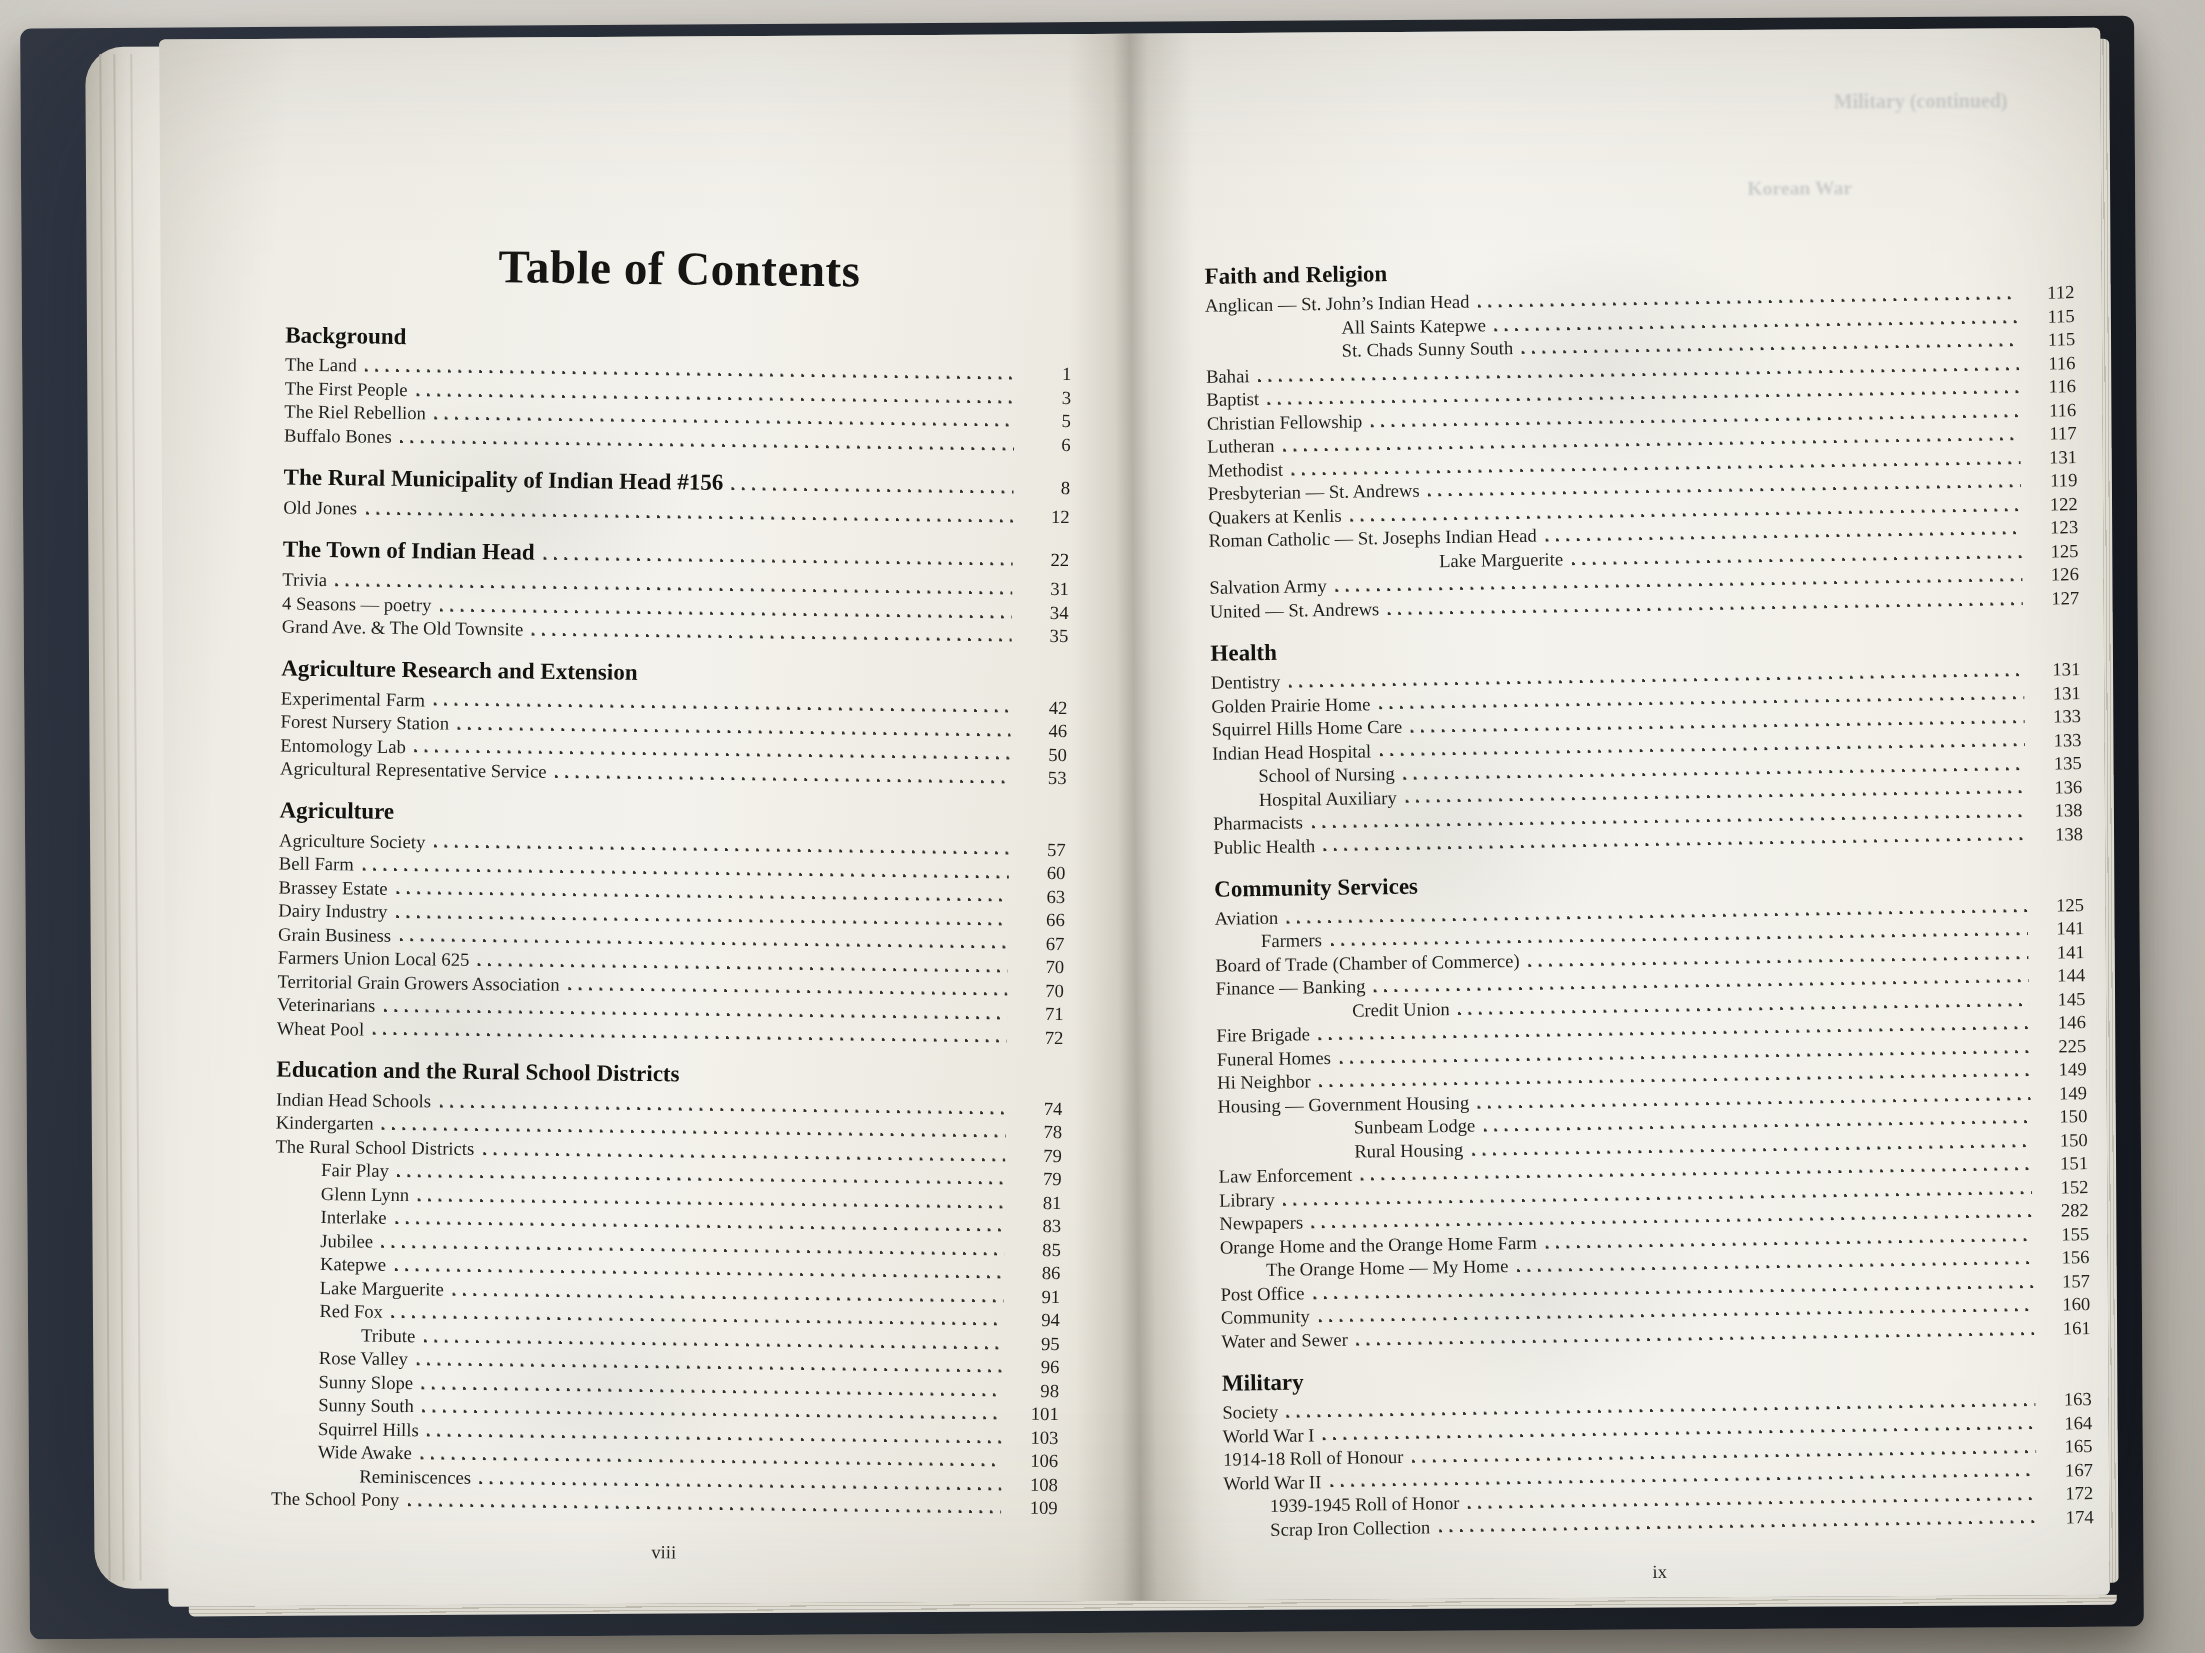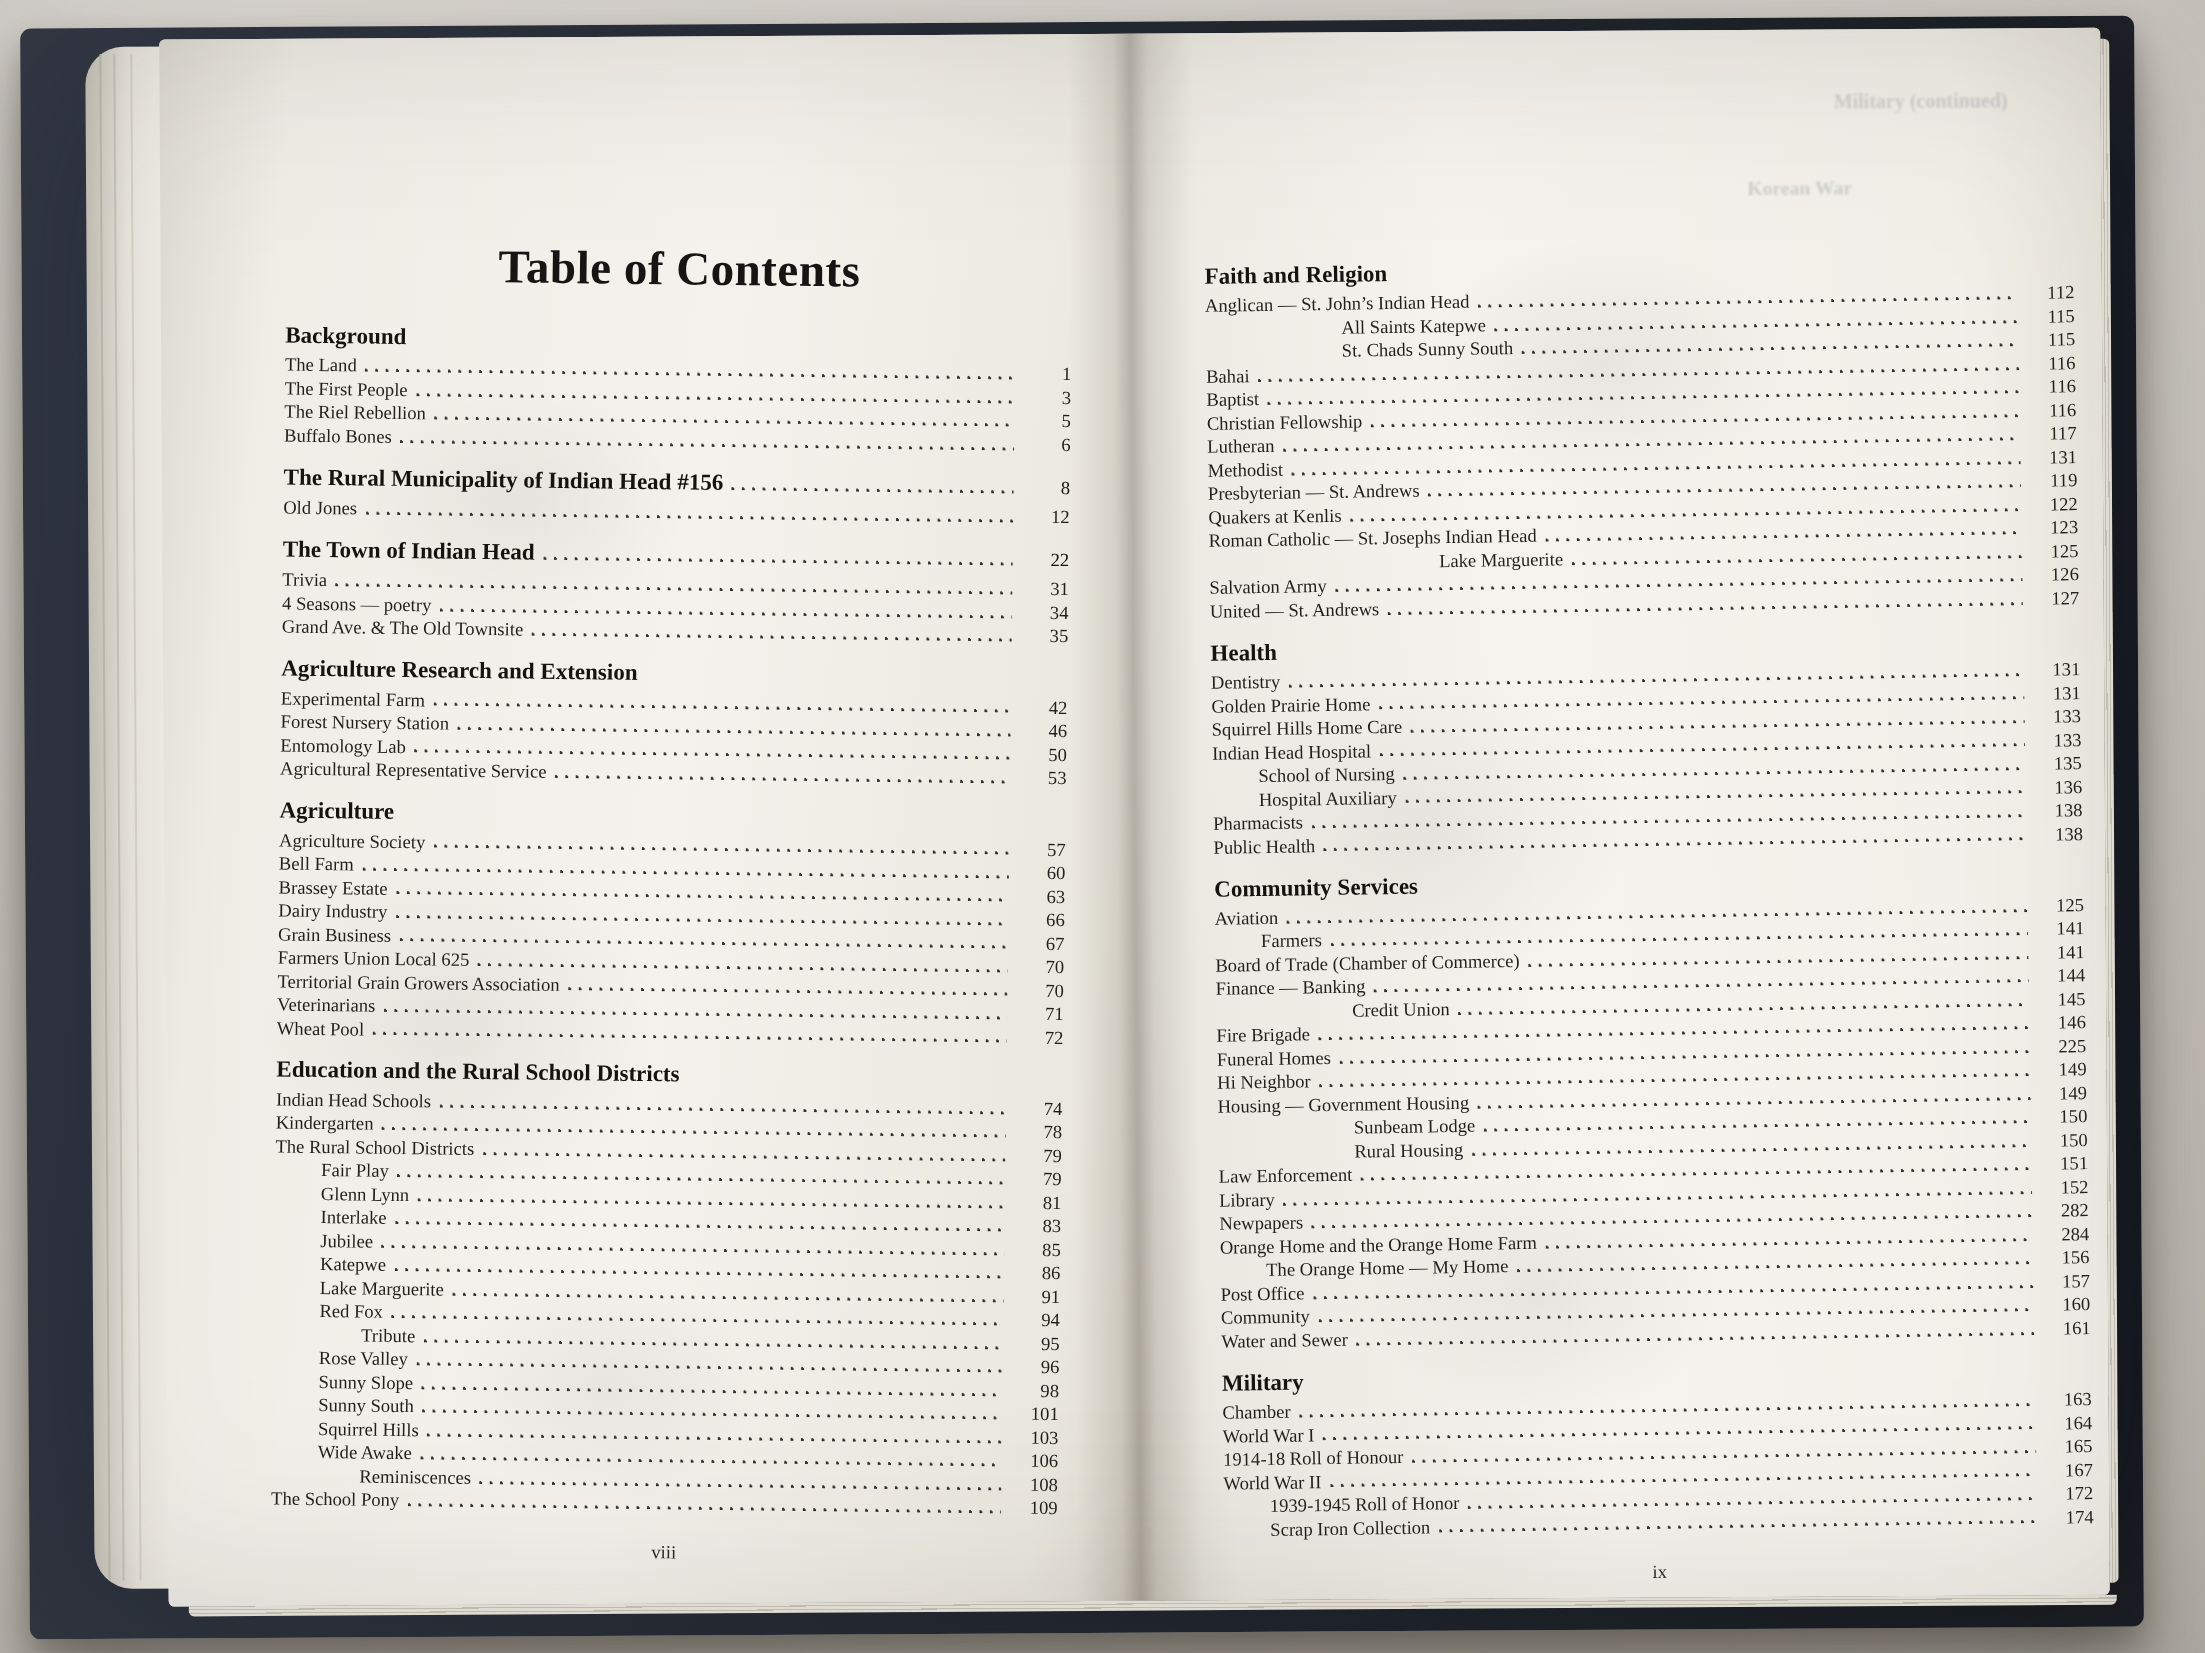--- a/index.html
+++ b/index.html
@@ -513,21 +513,21 @@
                 <span class="pg">152</span>
               </div>
               <div class="row">
                 <span class="lbl">Newpapers</span>
                 <span class="dots"></span>
                 <span class="pg">282</span>
               </div>
               <div class="row">
                 <span class="lbl">Orange Home and the Orange Home Farm</span>
                 <span class="dots"></span>
-                <span class="pg">284</span>
+                <span class="pg">155</span>
               </div>
               <div class="row ind1">
                 <span class="lbl">The Orange Home — My Home</span>
                 <span class="dots"></span>
                 <span class="pg">156</span>
               </div>
               <div class="row">
                 <span class="lbl">Post Office</span>
                 <span class="dots"></span>
                 <span class="pg">157</span>
@@ -541,21 +541,21 @@
                 <span class="lbl">Water and Sewer</span>
                 <span class="dots"></span>
                 <span class="pg">161</span>
               </div>
             </section>
             <section class="toc-section">
               <div class="row heading">
                 <span class="lbl">Military</span>
               </div>
               <div class="row">
-                <span class="lbl">Chamber</span>
+                <span class="lbl">Society</span>
                 <span class="dots"></span>
                 <span class="pg">163</span>
               </div>
               <div class="row">
                 <span class="lbl">World War I</span>
                 <span class="dots"></span>
                 <span class="pg">164</span>
               </div>
               <div class="row">
                 <span class="lbl">1914-18 Roll of Honour</span>

